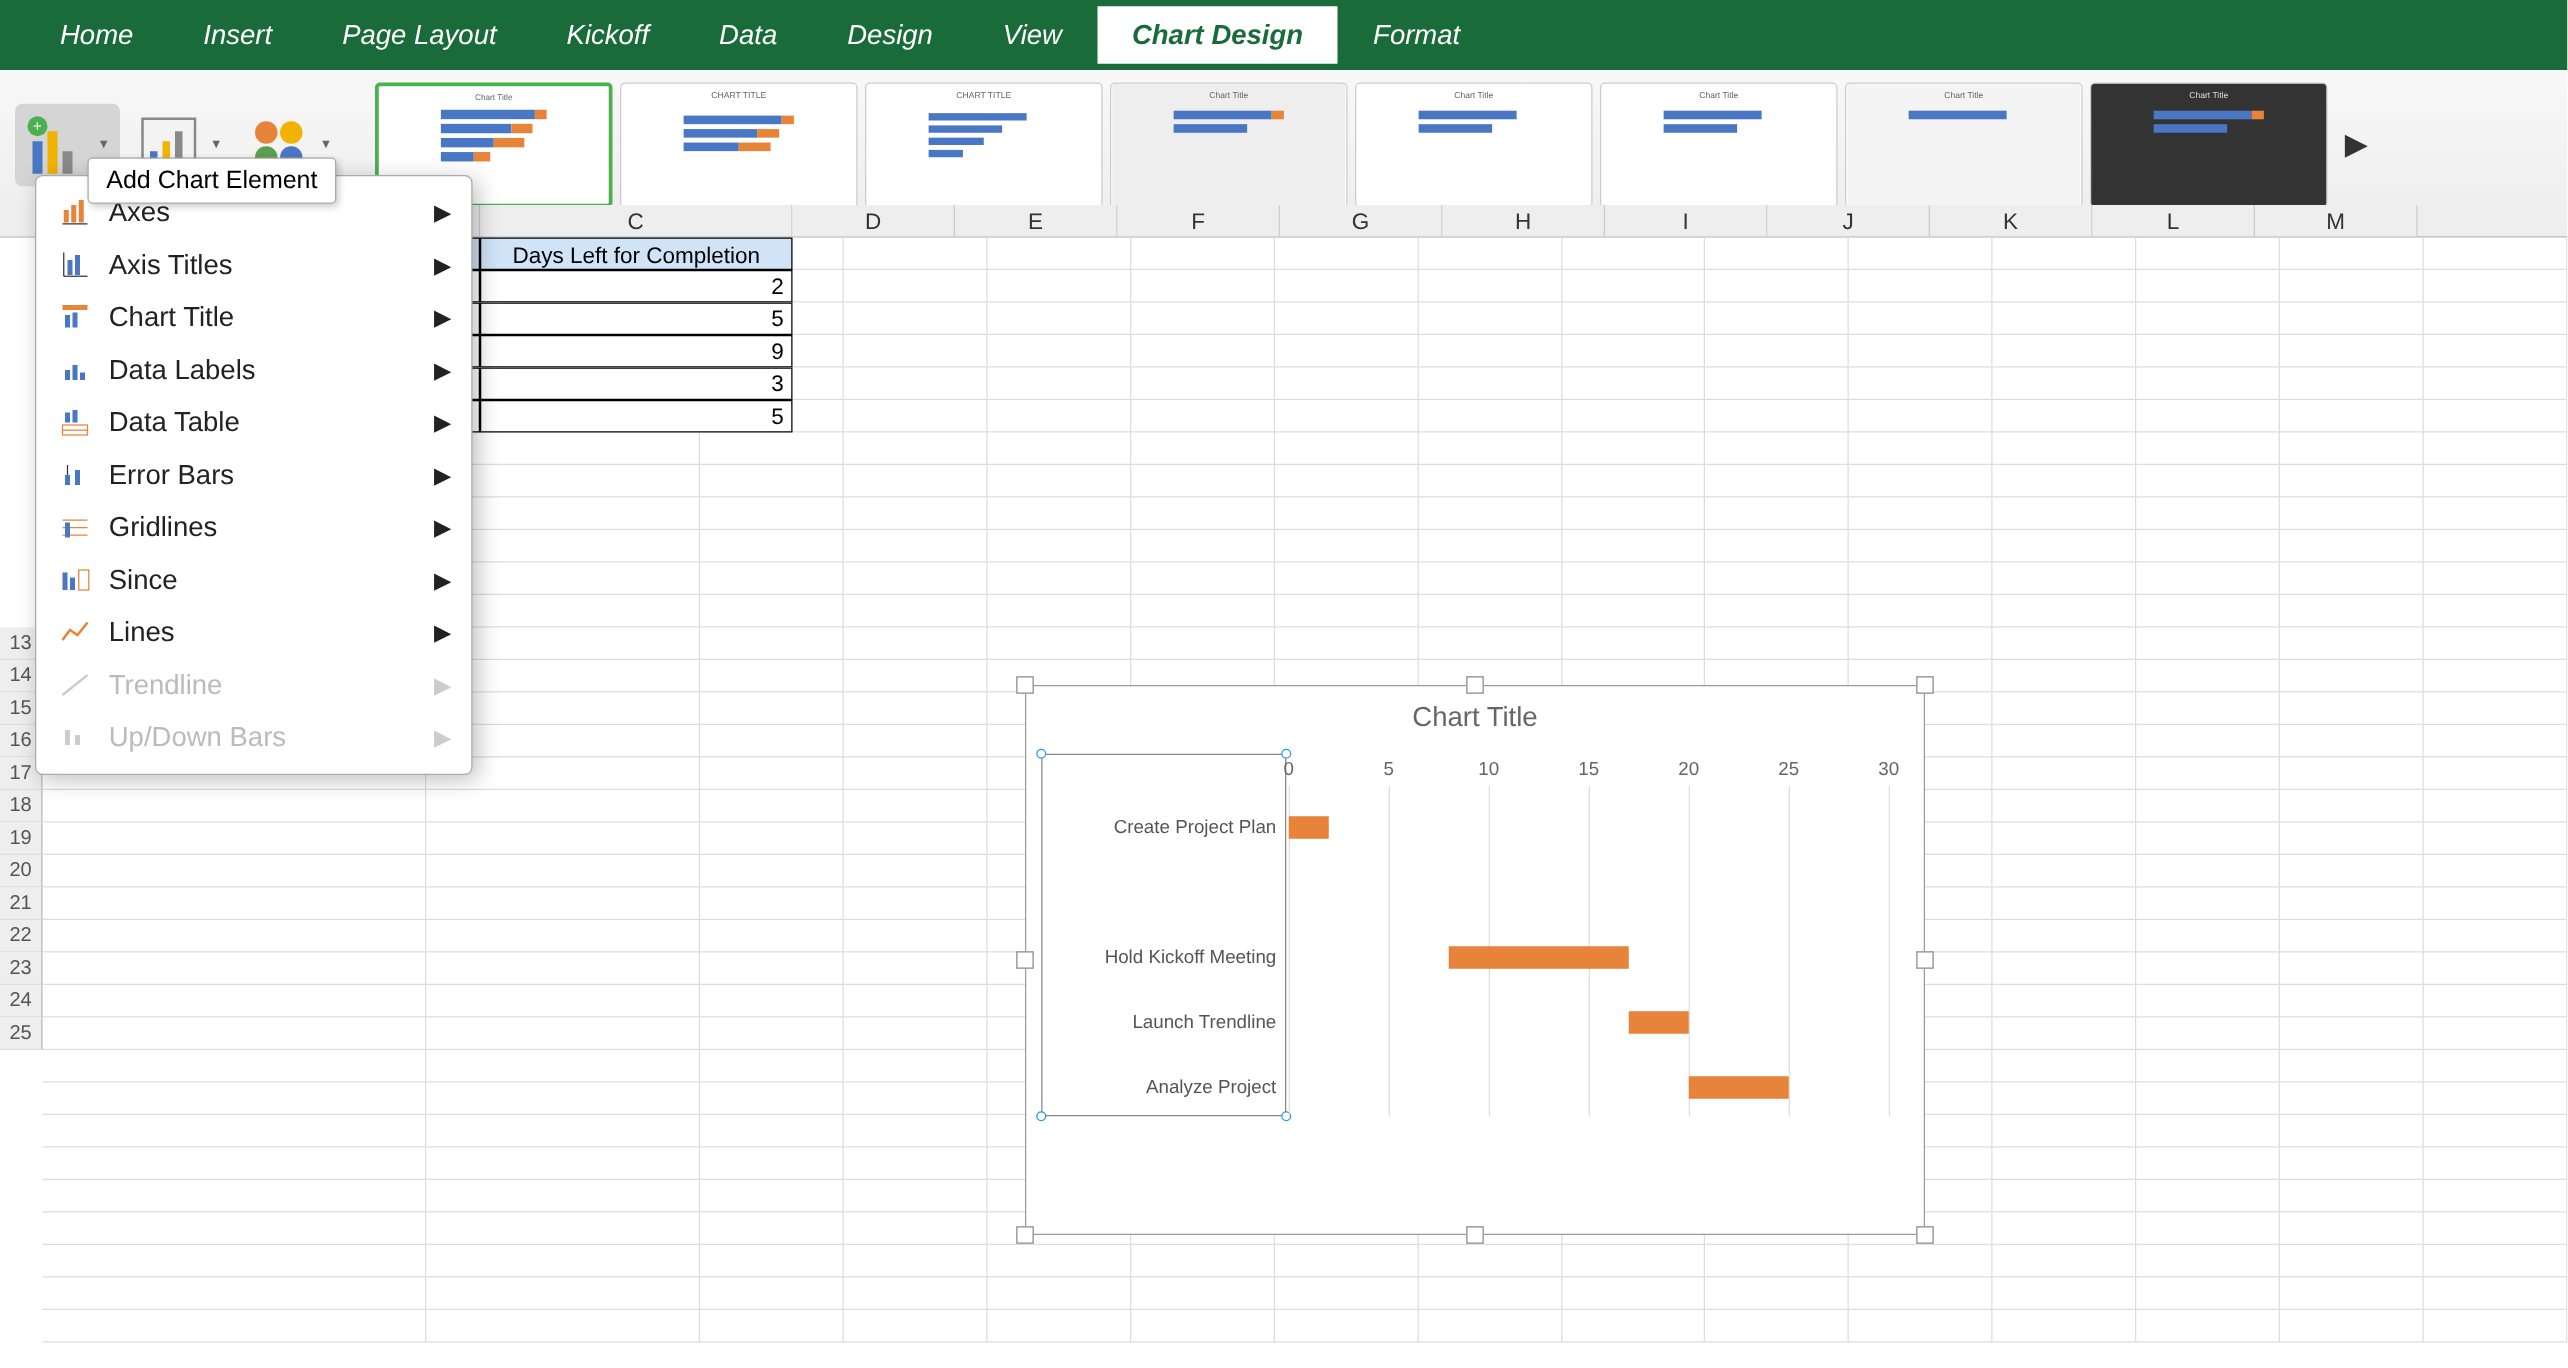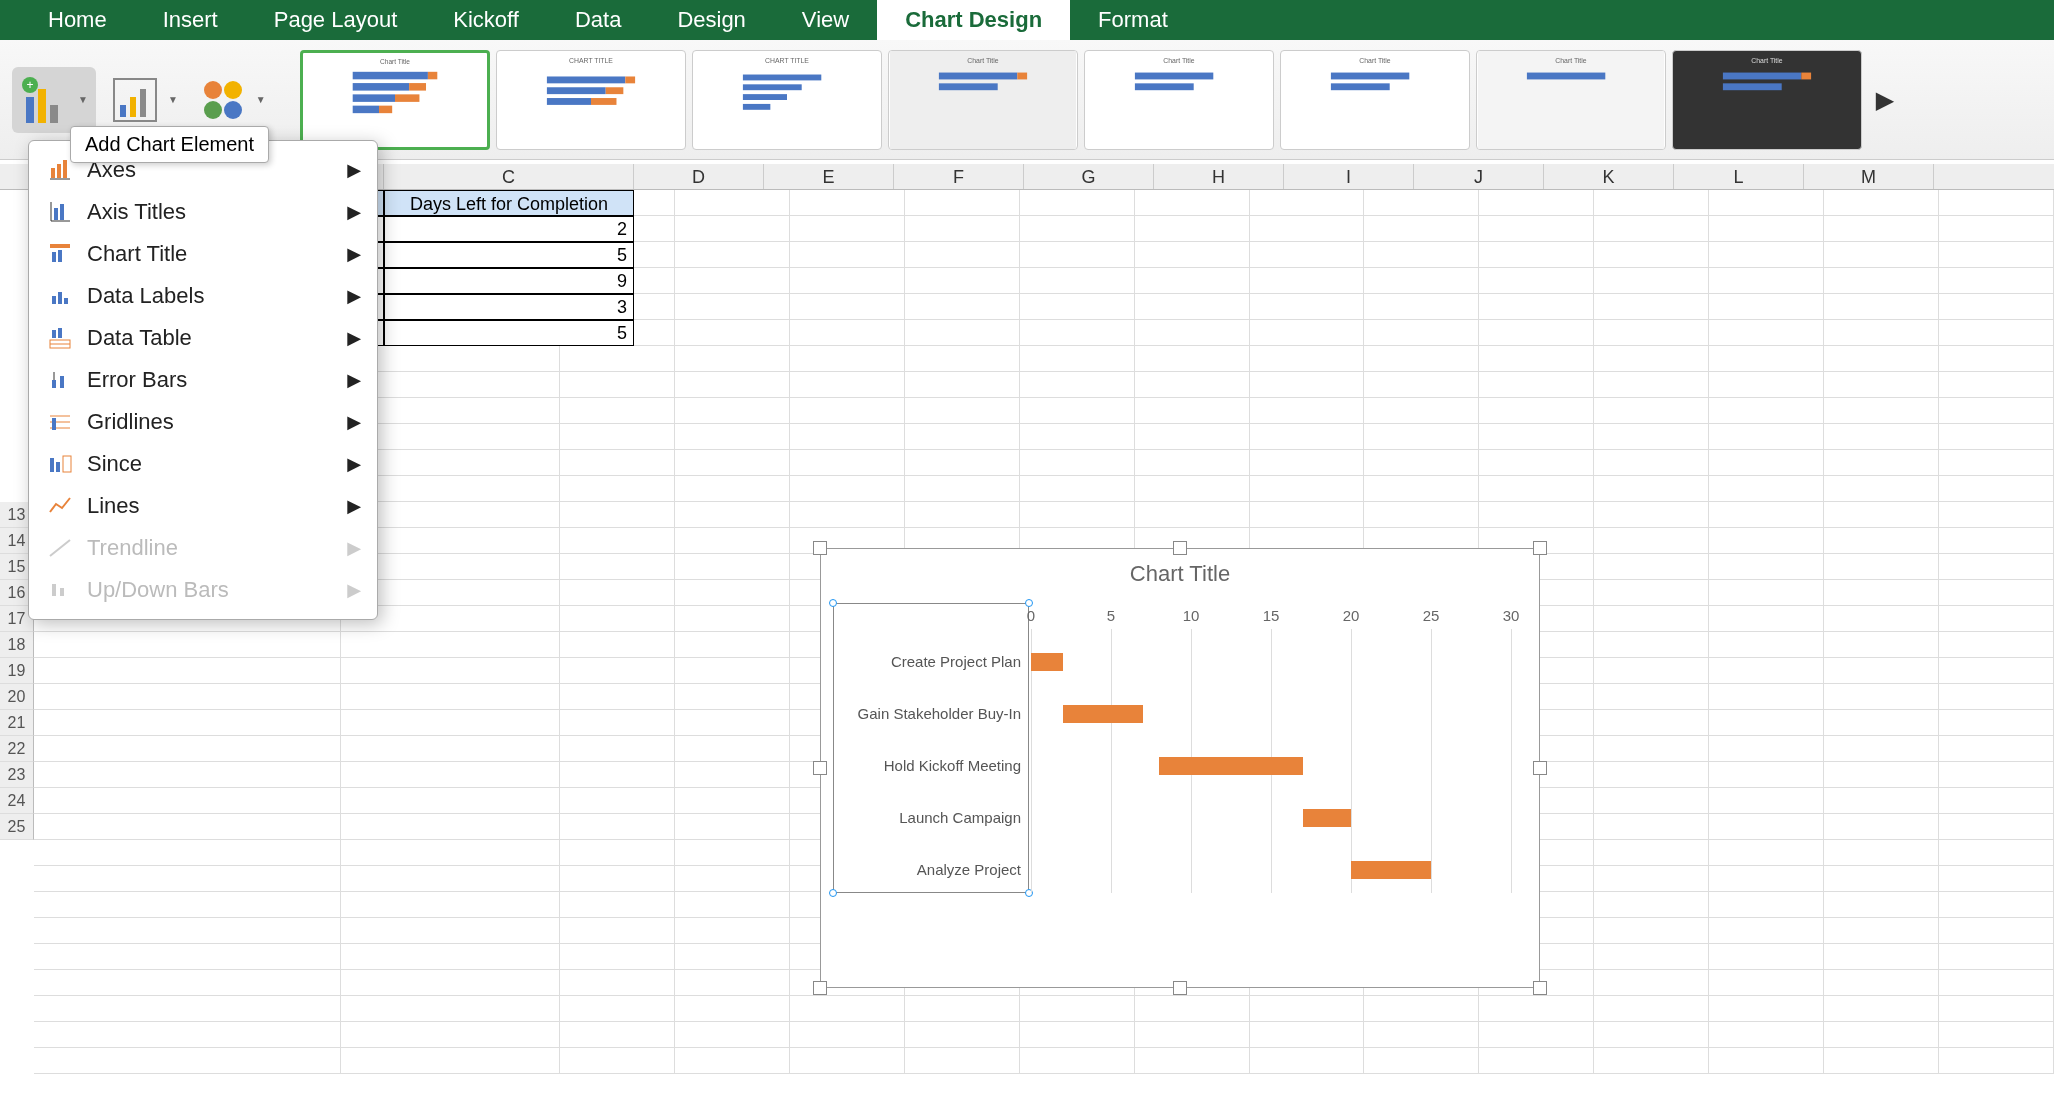--- a/index.html
+++ b/index.html
@@ -1,18 +1,18 @@
 <!DOCTYPE html>
 <html><head>
 <meta charset="utf-8">
 <style>
 * { box-sizing: border-box; margin: 0; padding: 0; }
 body { font-family: -apple-system, "Helvetica Neue", Arial, sans-serif; background: #fff; overflow: hidden; width: 2054px; height: 1094px; position: relative; }
 
-.ribbon-tabs { background: #1a6b3a; height: 40px; display: flex; align-items: center; padding-left: 20px; gap: 0; }
+.ribbon-tabs { background: #1a6b3a; height: 56px; display: flex; align-items: center; padding-left: 20px; gap: 0; font-style: italic; }
 .ribbon-tab { color: #fff; font-size: 22px; padding: 10px 28px; cursor: pointer; font-weight: 400; }
 .ribbon-tab.active { background: #fff; color: #1a6b3a; font-weight: 600; }
 
 .ribbon-content { background: linear-gradient(#f8f8f8, #eeeeee); height: 120px; border-bottom: 1px solid #ccc; display: flex; align-items: center; padding: 8px 12px; gap: 8px; position: relative; }
 
 .ribbon-btn { display: flex; align-items: center; gap: 4px; padding: 6px; border-radius: 4px; }
 .add-element-btn { background: #d5d5d5; padding: 8px; border-radius: 6px; position: relative; }
 .small-dd { font-size: 10px; color: #666; margin-left: 4px; }
 
 .icon-chart-add { width: 50px; height: 50px; position: relative; }
@@ -1008,30 +1008,26 @@
         <div class="gridline" style="left: 320px;"></div>
         <div class="x-tick" style="left: 320px; top: 0px;">20</div>
         <div class="gridline" style="left: 400px;"></div>
         <div class="x-tick" style="left: 400px; top: 0px;">25</div>
         <div class="gridline" style="left: 480px;"></div>
         <div class="x-tick" style="left: 480px; top: 0px;">30</div>
         <div class="bar-row" style="top: 34px;">
           <div class="cat-label">Create Project Plan</div>
           <div class="bar" style="left: 0px; width: 32px;"></div>
         </div>
-        <div class="bar-row" style="top: 86px;">
-          <div class="cat-label">Gain Stakeholder Buy-In</div>
-          <div class="bar" style="left: 32px; width: 80px;"></div>
-        </div>
         <div class="bar-row" style="top: 138px;">
           <div class="cat-label">Hold Kickoff Meeting</div>
           <div class="bar" style="left: 128px; width: 144px;"></div>
         </div>
         <div class="bar-row" style="top: 190px;">
-          <div class="cat-label">Launch Campaign</div>
+          <div class="cat-label">Launch Trendline</div>
           <div class="bar" style="left: 272px; width: 48px;"></div>
         </div>
         <div class="bar-row" style="top: 242px;">
           <div class="cat-label">Analyze Project</div>
           <div class="bar" style="left: 320px; width: 80px;"></div>
         </div>
       </div>
 
   </div>
 </div>

